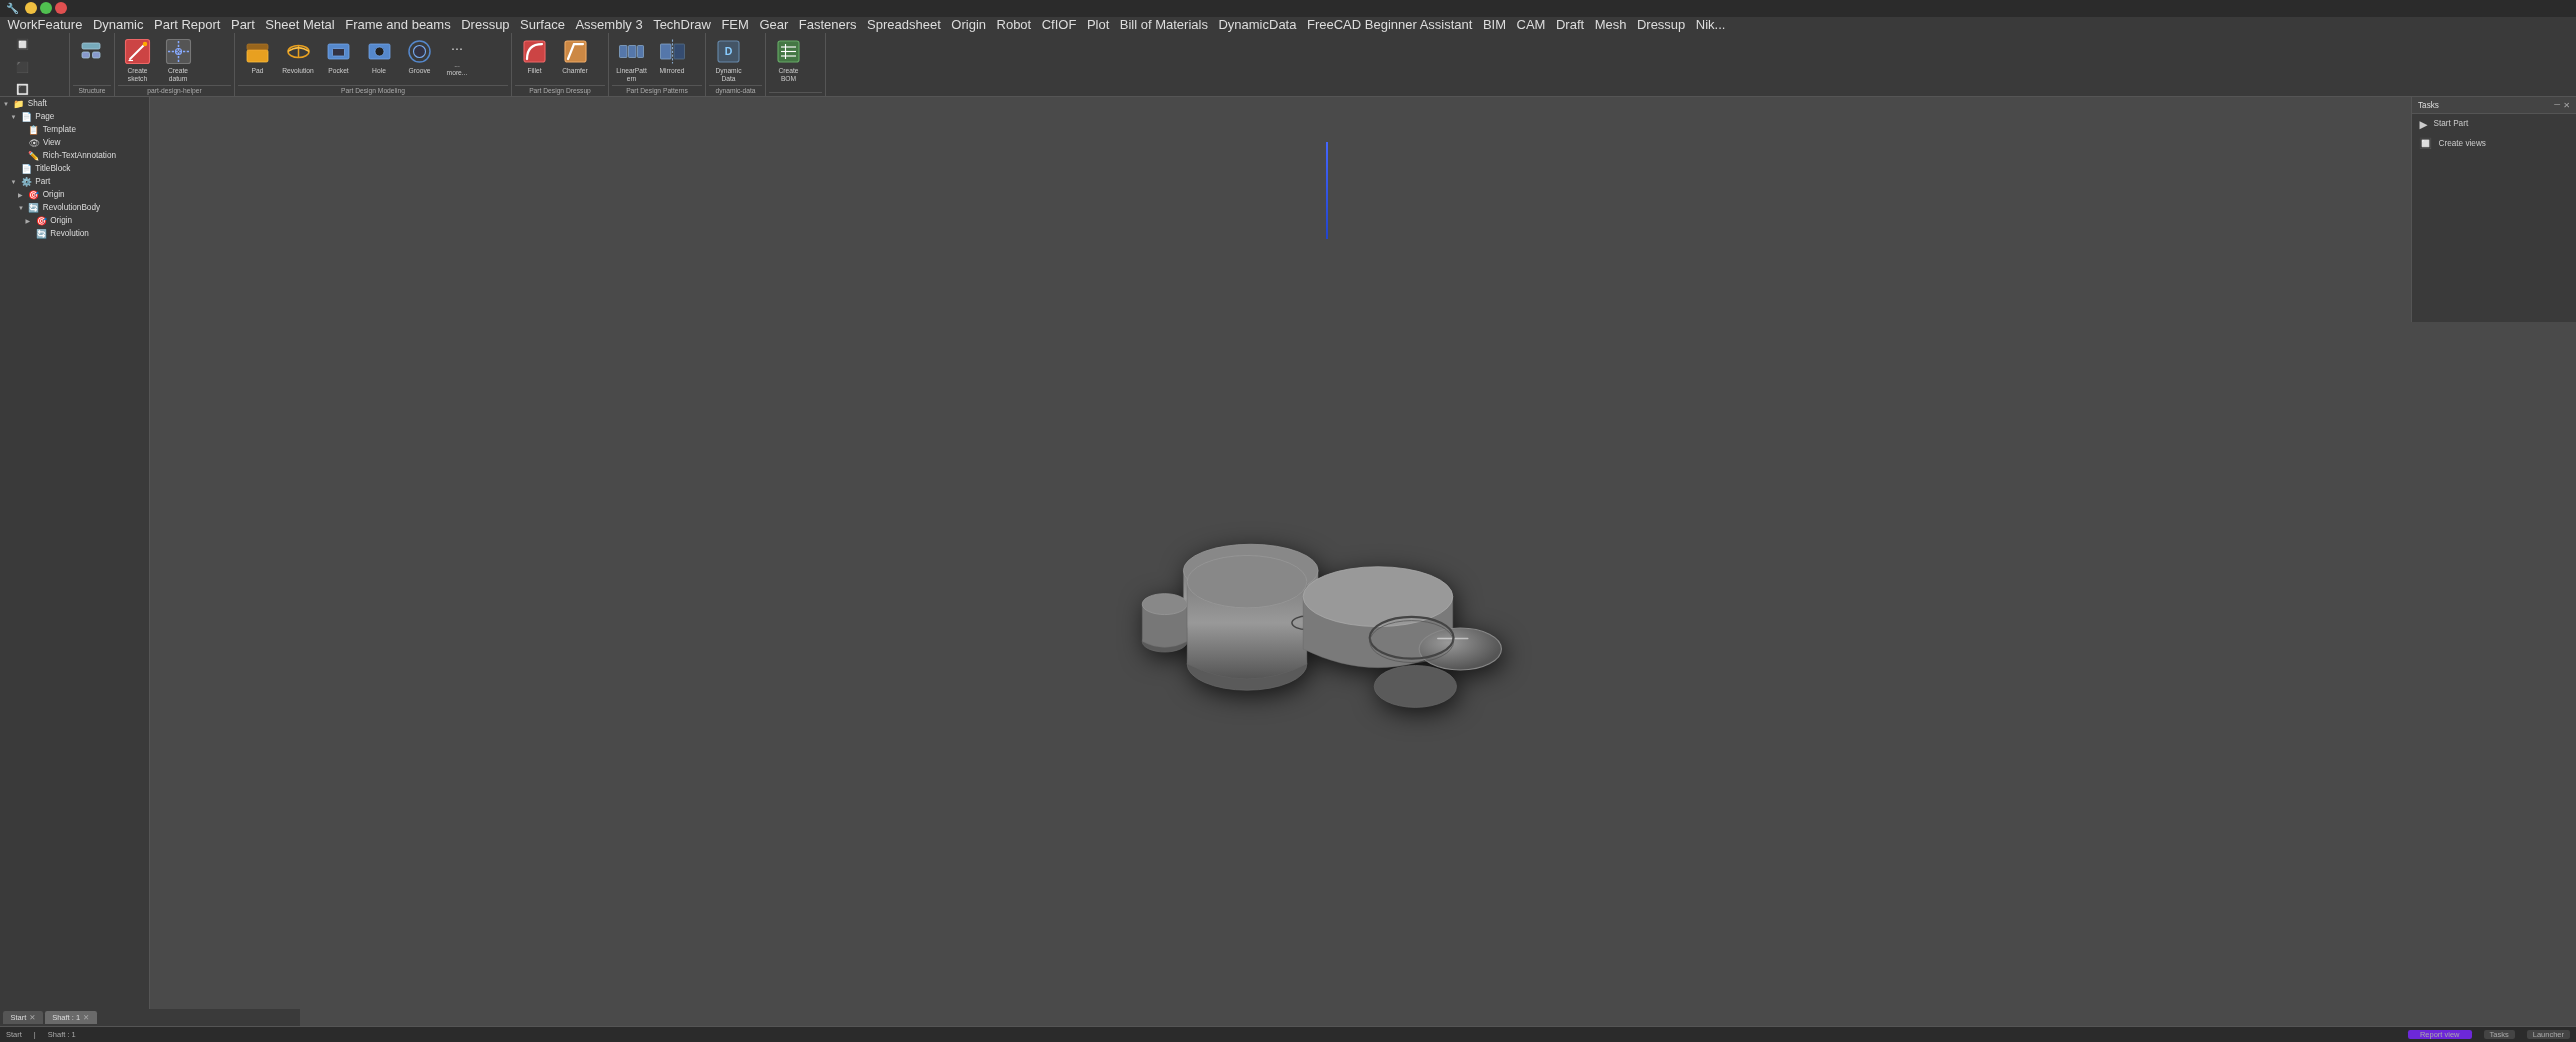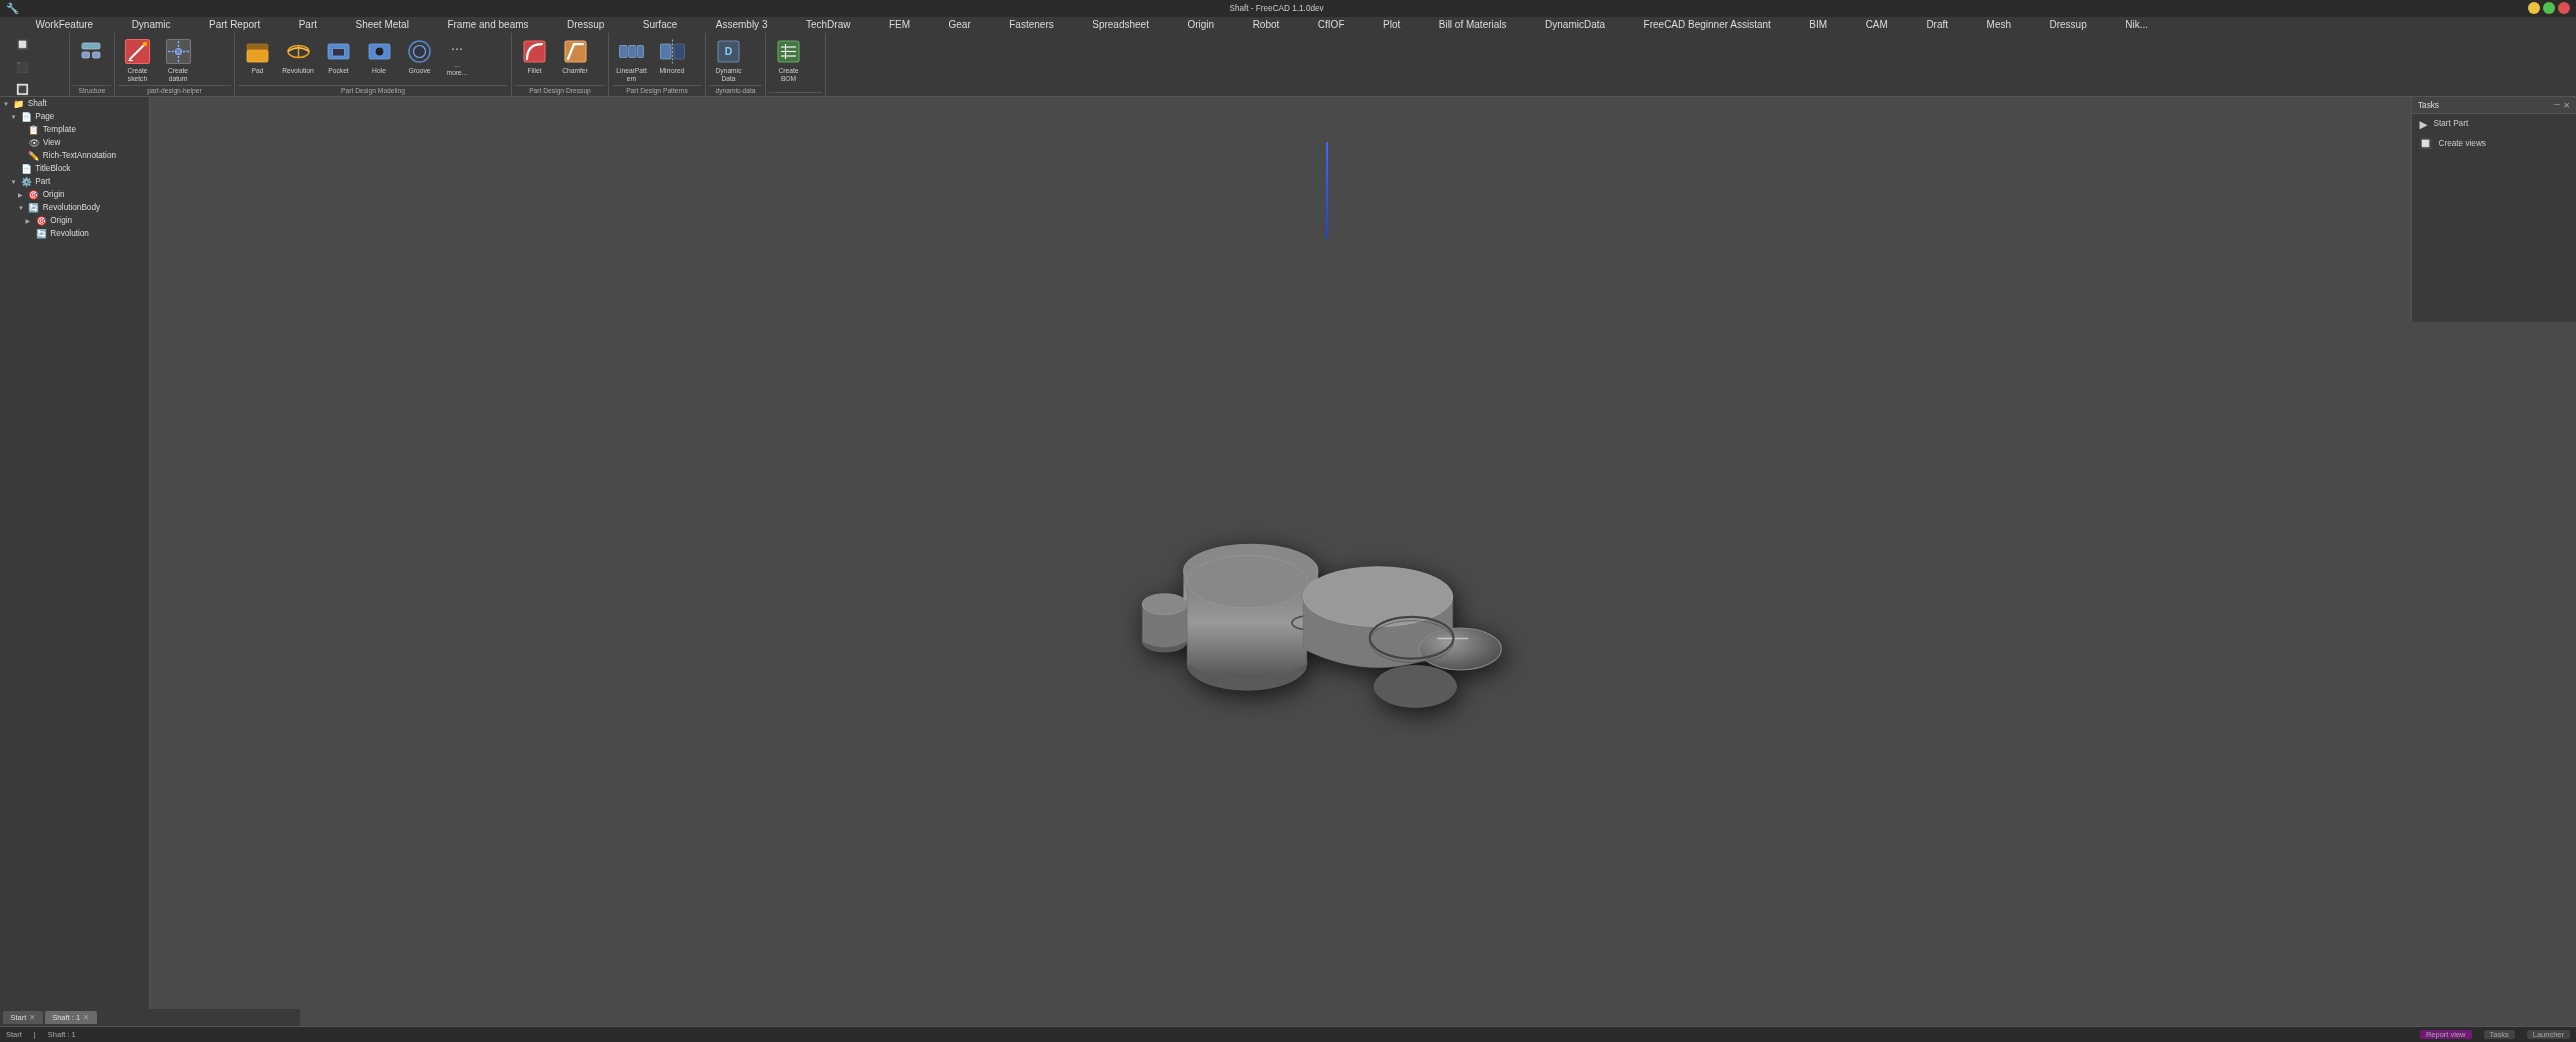--- a/index.html
+++ b/index.html
@@ -53,25 +53,24 @@
       display: flex;
       align-items: center;
       padding: 0 3px;
       position: absolute;
       top: 16.5px; left: 0;
       z-index: 99;
       gap: 1.5px;
     }
     .menu-item {
       padding: 1.5px 4.5px;
-      font-size: 10px;
+      font-size: 13px;
       color: #ddd;
       cursor: pointer;
       white-space: nowrap;
-      margin-left: 28px;
     }
 
     
     #toolbar-area {
       position: absolute;
       top: 31px; left: 0;
       width: 100%;
       height: 66px;
       background: #3a3a3a;
       border-bottom: 0.7px solid #555;
@@ -299,21 +298,20 @@
       padding-top: 0.7px;
       text-align: center;
       width: 100%;
     }
   </style>
 </head>
 <body>
 
 <div id="titlebar">
   <span style="font-size:10.5px; margin-right:6px;">🔧</span>
-  <span class="title">Shaft - FreeCAD 1.1.0dev</span>
   <div class="window-controls">
     <div class="win-btn minimize"></div>
     <div class="win-btn maximize"></div>
     <div class="win-btn close"></div>
   </div>
 </div>
 
 <div id="menubar">
 <div class="menu-item">WorkFeature</div>
     <div class="menu-item">Dynamic</div>
@@ -747,17 +745,17 @@
     <span>Shaft : 1</span>
     <span class="tab-close">✕</span>
   </div>
 </div>
 
 <div id="statusbar">
   <span>Start</span>
   <span>|</span>
   <span>Shaft : 1</span>
   <div style="flex:1;"></div>
-  <span style="cursor:pointer;padding:0 6px;background:#701a75;border-radius:2.2px;">Report view</span>
+  <span style="cursor:pointer;padding:0 12px;background:#6d28d9;border-radius:2.2px;">Report view</span>
   <span style="cursor:pointer;padding:0 6px;background:#444;border-radius:2.2px;">Tasks</span>
   <span style="cursor:pointer;padding:0 6px;background:#444;border-radius:2.2px;">Launcher</span>
 </div>
 
 
 </body></html>

